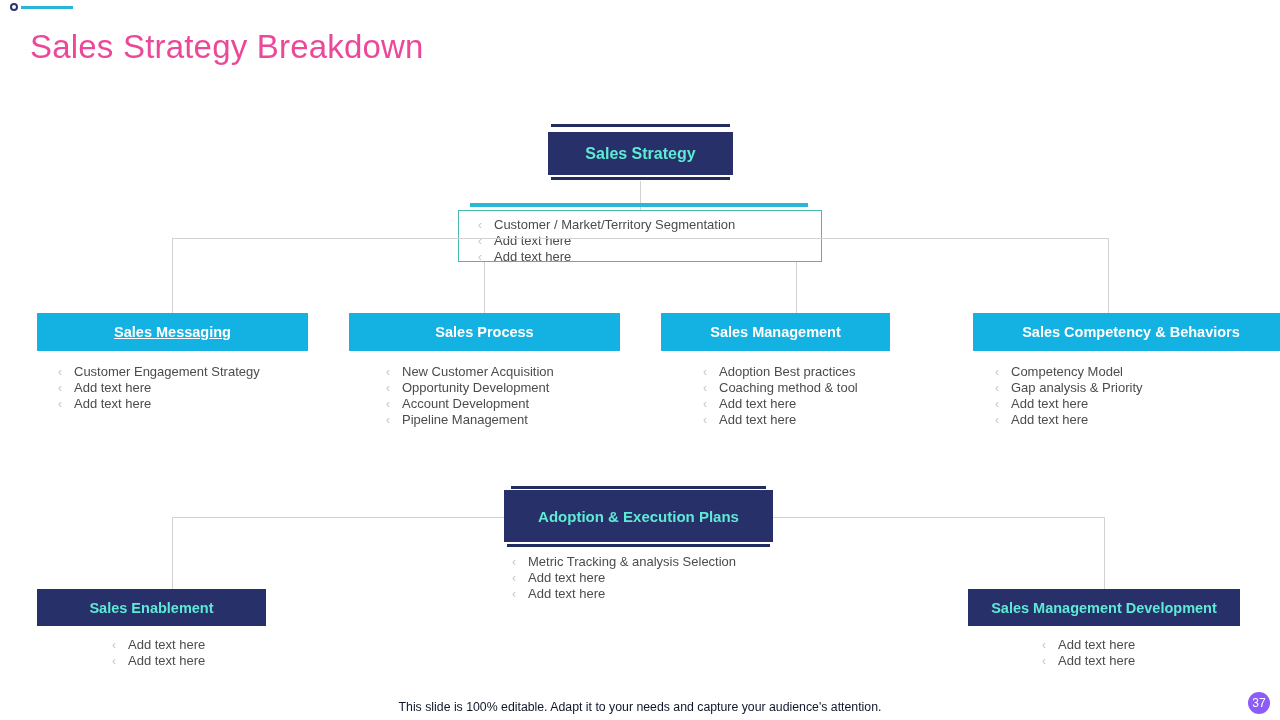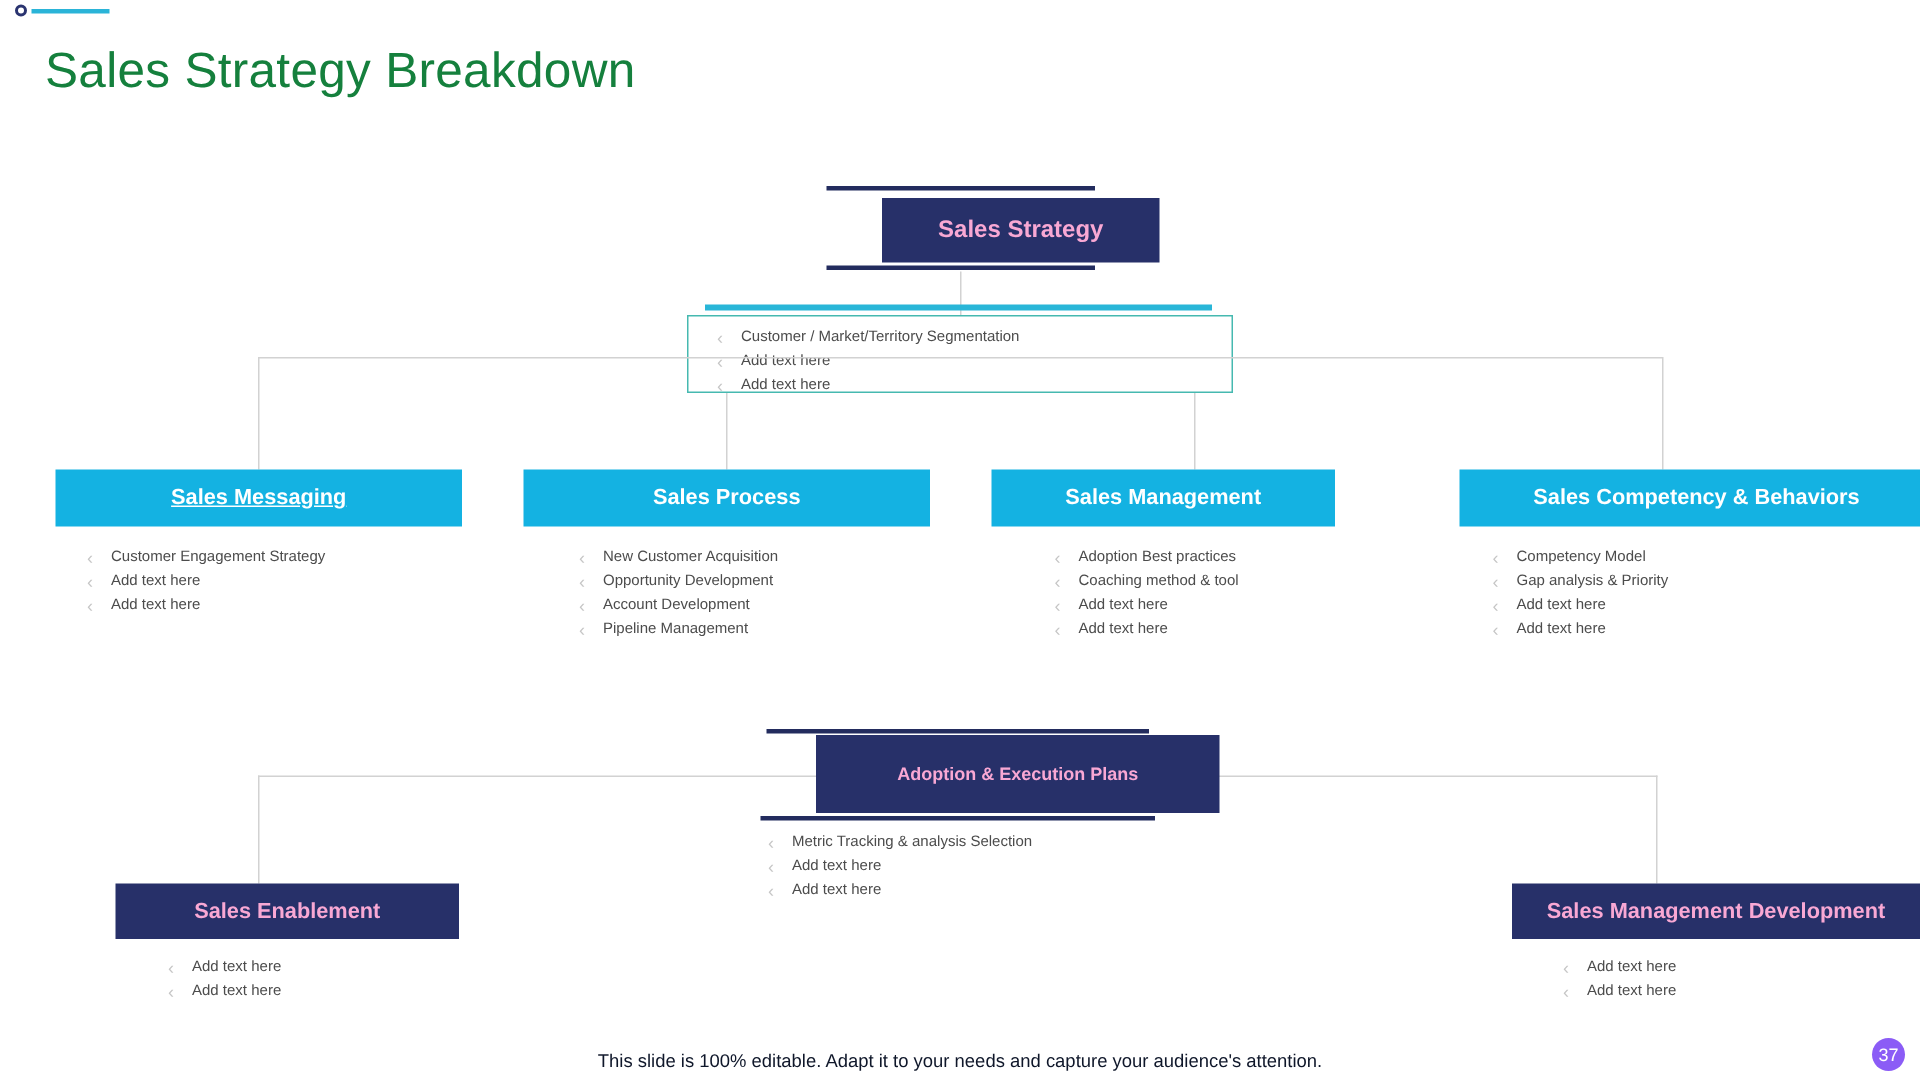--- a/index.html
+++ b/index.html
@@ -20,54 +20,53 @@
     border:2px solid #2a3470;background:#ffffff;box-sizing:border-box;
   }
   .deco-line{
     position:absolute;left:11px;top:4px;width:52px;height:3px;
     background:#2ab4d8;
   }
 
   
   .page-title{
     position:absolute;left:30px;top:28px;
-    font-size:33px;font-weight:400;color:#15803d;
+    font-size:33px;font-weight:400;color:#ec4899;
     letter-spacing:0.2px;white-space:nowrap;
   }
 
   
   .hline{position:absolute;height:1px;background:#d2d2d2;}
   .vline{position:absolute;width:1px;background:#d2d2d2;}
 
   
   .navy-box{
     position:absolute;background:#273069;
     display:flex;align-items:center;justify-content:center;
-    color:#f9a8d4;font-weight:bold;
+    color:#5eead4;font-weight:bold;
     box-sizing:border-box;
-    margin-left:40px;
   }
   .navy-rule{position:absolute;height:3px;background:#232c5e;}
 
   
   .cyan-box{
     position:absolute;background:#14b2e2;
     display:flex;align-items:center;justify-content:center;
     color:#ffffff;font-weight:bold;font-size:14.5px;
     box-sizing:border-box;
   }
 
   
   .blist{position:absolute;}
   .brow{display:flex;align-items:flex-start;line-height:16px;margin-bottom:0px;height:16px;}
   .bmark{
     color:#c6c6c6;font-size:12px;width:16px;flex:0 0 16px;
     line-height:16px;text-align:left;
   }
-  .btxt{font-size:10px;color:#4c4c4c;line-height:16px;white-space:nowrap;}
+  .btxt{font-size:13px;color:#4c4c4c;line-height:16px;white-space:nowrap;}
 
   
   .panel{
     position:absolute;border:1px solid #46b9b0;background:#ffffff;
     box-sizing:border-box;
   }
   .panel-bar{position:absolute;height:4px;background:#29b6d8;}
 
   
   .footer{
@@ -210,21 +209,21 @@
       <span class="btxt">Add text here</span>
     </div>
   </div>
 
   <div class="navy-rule" style="left:511px;top:486px;width:255px;"></div>
 
   <div class="hline" style="left:172px;top:517px;width:933px;"></div>
   <div class="vline" style="left:172px;top:517px;height:72px;"></div>
   <div class="vline" style="left:1104px;top:517px;height:72px;"></div>
 
-  <div class="navy-box" style="left:504px;top:490px;width:269px;height:52px;font-size:12px;">
+  <div class="navy-box" style="left:504px;top:490px;width:269px;height:52px;font-size:15px;">
     <span>Adoption &amp; Execution Plans</span>
   </div>
 
   <div class="navy-rule" style="left:507px;top:544px;width:263px;"></div>
 
   <div class="blist" style="left:512px;top:554px;">
     <div class="brow">
       <span class="bmark">‹</span>
       <span class="btxt">Metric Tracking  &amp; analysis Selection</span>
     </div>

